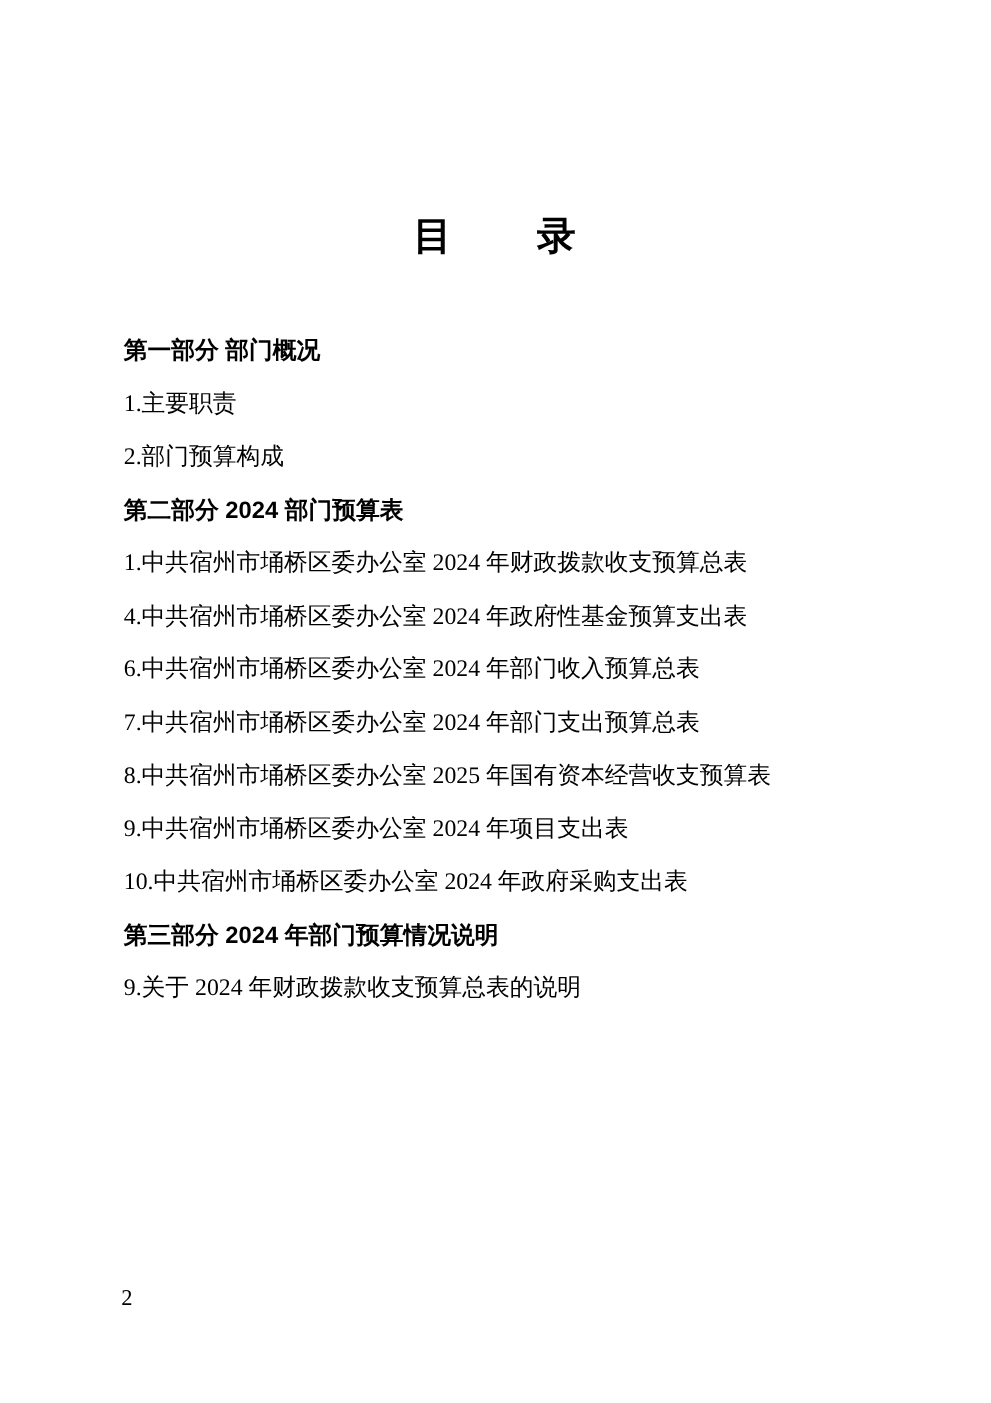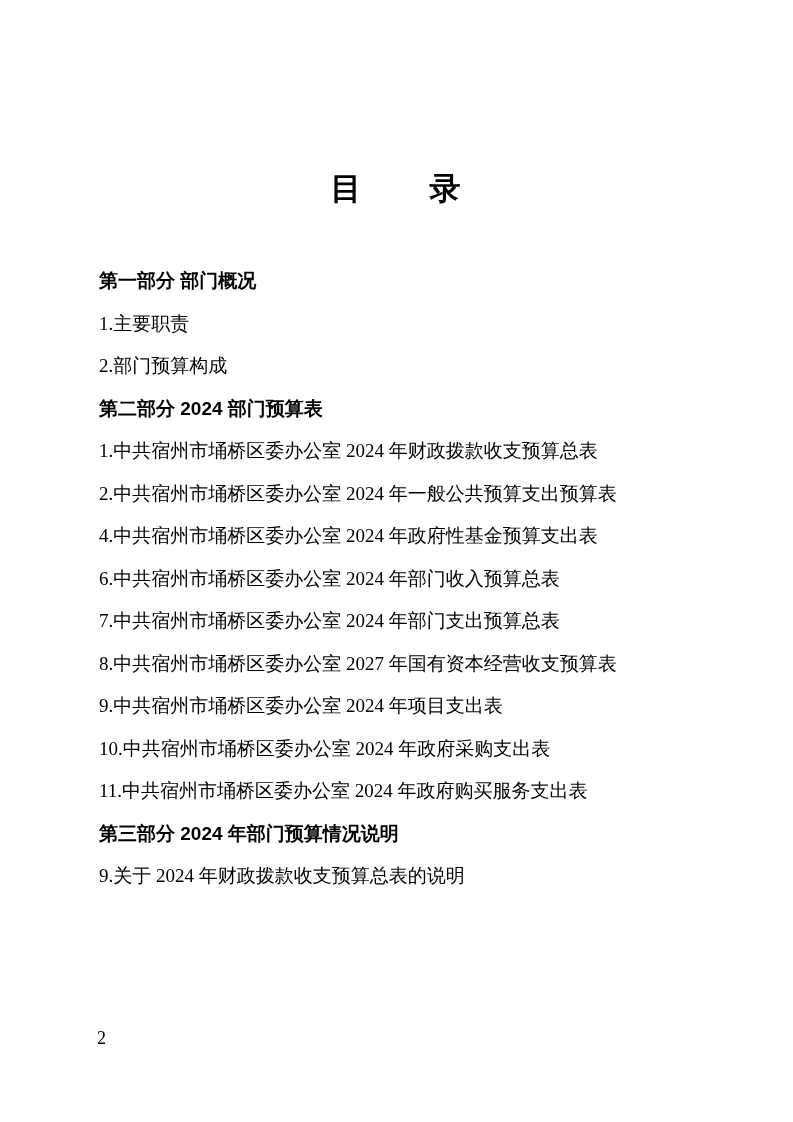--- a/index.html
+++ b/index.html
@@ -58,28 +58,26 @@
   <div class="doc-title">目　　录</div>
 
   <div class="toc">
 
     <div class="toc-line toc-heading">第一部分  部门概况</div>
     <div class="toc-line">1.主要职责</div>
     <div class="toc-line">2.部门预算构成</div>
 
     <div class="toc-line toc-heading">第二部分  2024 部门预算表</div>
     <div class="toc-line">1.中共宿州市埇桥区委办公室 2024 年财政拨款收支预算总表</div>
-    <div class="toc-line">2.中共宿州市埇桥区委办公室 2024 年一般公共预算支出预算表</div>
     <div class="toc-line">4.中共宿州市埇桥区委办公室 2024 年政府性基金预算支出表</div>
     <div class="toc-line">6.中共宿州市埇桥区委办公室 2024 年部门收入预算总表</div>
     <div class="toc-line">7.中共宿州市埇桥区委办公室 2024 年部门支出预算总表</div>
-    <div class="toc-line">8.中共宿州市埇桥区委办公室 2027 年国有资本经营收支预算表</div>
+    <div class="toc-line">8.中共宿州市埇桥区委办公室 2025 年国有资本经营收支预算表</div>
     <div class="toc-line">9.中共宿州市埇桥区委办公室 2024 年项目支出表</div>
     <div class="toc-line">10.中共宿州市埇桥区委办公室 2024 年政府采购支出表</div>
-    <div class="toc-line">11.中共宿州市埇桥区委办公室 2024 年政府购买服务支出表</div>
 
     <div class="toc-line toc-heading">第三部分  2024 年部门预算情况说明</div>
     <div class="toc-line">9.关于 2024 年财政拨款收支预算总表的说明</div>
 
   </div>
 
   <div class="page-number">2</div>
 
 </div>
 

